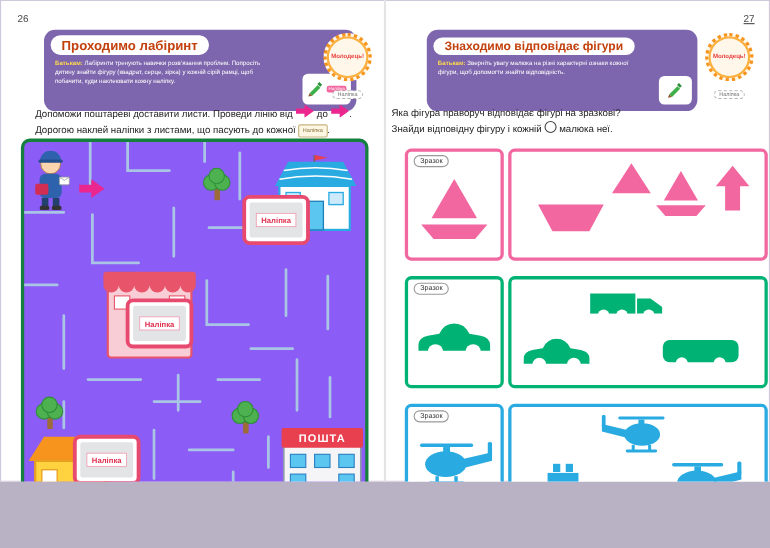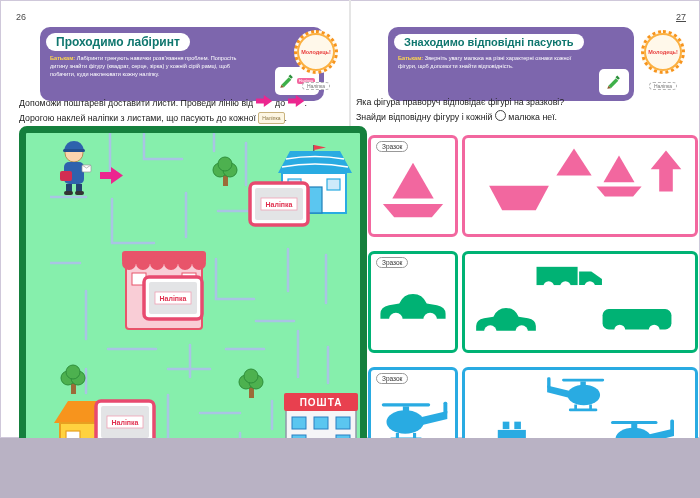--- a/index.html
+++ b/index.html
@@ -4,46 +4,46 @@
 <style>
   html,body{margin:0;padding:0;background:#b9b2c4;font-family:"Liberation Sans",sans-serif;}
   #spread{position:relative;width:700px;height:438px;background:#fff;overflow:hidden;box-shadow:0 0 0 1px #cfc8da inset;}
   .fold{position:absolute;left:349px;top:0;width:2px;height:100%;background:linear-gradient(90deg,#eee,#dcdcdc,#eee);}
   .page-num{position:absolute;top:12px;font-size:9px;color:#4a4a4a;}
   #pn-left{left:16px;} #pn-right{right:14px;text-decoration:underline;}
 
   .hdr{position:absolute;background:#7d66ad;border-radius:10px;padding:5px 6px;}
   #hdr-left{left:40px;top:27px;width:272px;height:64px;}
   #hdr-right{left:388px;top:27px;width:234px;height:64px;}
-  .hdr-title{display:inline-block;background:#fff;border-radius:9px;padding:2px 10px;font-weight:bold;color:#0f766e;}
+  .hdr-title{display:inline-block;background:#fff;border-radius:9px;padding:2px 10px;font-weight:bold;color:#c2410c;}
   #hdr-left .hdr-title{font-size:12px;}
   #hdr-right .hdr-title{font-size:11px;}
   .hdr-text{position:absolute;left:10px;top:28px;font-size:5.6px;line-height:1.4;color:#fff;}
   #hdr-left .hdr-text{width:192px;}
   #hdr-right .hdr-text{width:178px;}
   .hdr-text b{color:#ffd84d;}
   .icon-box{position:absolute;background:#fff;border-radius:5px;display:flex;align-items:center;justify-content:center;gap:2px;}
   #hdr-left .icon-box{right:5px;bottom:6px;width:44px;height:28px;}
   #hdr-right .icon-box{right:5px;bottom:6px;width:30px;height:26px;}
   .pink-tag{background:#f2679f;color:#fff;font-size:4px;border-radius:2px;padding:1px 2px;line-height:1;}
 
   .badge{position:absolute;width:50px;text-align:center;}
   #badge-left{left:291px;top:30px;} #badge-right{left:638px;top:30px;}
   .badge-circle{width:38px;height:38px;margin:0 auto;border-radius:50%;border:3px dotted #f7941d;background:#fff8ea;box-shadow:inset 0 0 0 2px #fbb040;display:flex;align-items:center;justify-content:center;}
   .badge-circle span{font-size:5.5px;font-weight:bold;color:#e8403f;}
   .badge-label{display:inline-block;margin-top:2px;font-size:5px;color:#777;border:1px dashed #b5b5b5;border-radius:6px;padding:0 4px;background:#fff;}
 
   .instr{position:absolute;font-size:8.8px;color:#222;line-height:1.7;}
-  #instr-left{left:19px;top:95px;width:322px;}
+  #instr-left{left:32px;top:95px;width:322px;}
   #instr-right{left:356px;top:95px;width:326px;}
   .arrow-ico{vertical-align:-1px;}
   .chip{display:inline-block;border:1px solid #c9b37e;background:#fdf6e3;color:#8a7340;font-size:5px;padding:1px 3px;border-radius:2px;vertical-align:1px;}
   .ring{display:inline-block;width:9px;height:9px;border:1.5px solid #444;border-radius:50%;vertical-align:-1px;}
 
-  #maze{position:absolute;left:19px;top:126px;width:310px;height:351px;border:7px solid #15803d;border-radius:8px;background:#86efac;padding-left:24px;}
+  #maze{position:absolute;left:19px;top:126px;width:310px;height:351px;border:3px solid #15803d;border-radius:8px;background:#8b5cf6;}
 
   .sample-box{position:absolute;left:368px;width:84px;height:96px;border:3px solid;border-radius:6px;background:#fff;}
   .options-box{position:absolute;left:462px;width:230px;height:96px;border:3px solid;border-radius:6px;background:#fff;}
   .row-pink{border-color:#f2679f;} .row-green{border-color:#00b274;} .row-blue{border-color:#29abe2;}
   .r1{top:135px;} .r2{top:251px;} .r3{top:367px;}
   .sample-label{position:absolute;top:3px;left:5px;font-size:6.5px;color:#333;border:1px solid #999;border-radius:6px;padding:1px 5px;background:#fff;z-index:2;}
   .sample-shape{position:absolute;left:50%;top:54%;transform:translate(-50%,-50%);}
   .opt{position:absolute;}
   .fill-pink{fill:#f2679f;} .fill-green{fill:#00b274;} .fill-blue{fill:#29abe2;}
 </style>
@@ -203,21 +203,21 @@
           <polygon points="0,5 11,5 11,0 23,8.5 11,17 11,12 0,12" fill="#ec268f"></polygon>
         </g>
       </svg>
     </div>
   </div>
 
   <div>
     <div id="pn-right" class="page-num">27</div>
 
     <div id="hdr-right" class="hdr">
-      <span class="hdr-title">Знаходимо відповідні пасують</span>
+      <span class="hdr-title">Знаходимо відповідає фігури</span>
       <div class="hdr-text"><b>Батькам:</b><span> Зверніть увагу малюка на різні характерні ознаки кожної фігури, щоб допомогти знайти відповідність.</span></div>
       <div class="icon-box">
         <svg width="16" height="16" viewBox="0 0 26 26">
             <polygon points="4,19 16,7 20,11 8,23" fill="#3eb049"></polygon>
             <polygon points="4,19 8,23 2,24" fill="#8a5a2b"></polygon>
             <rect x="16" y="4" width="6" height="4" transform="rotate(45 19 6)" fill="#2b8f3a"></rect>
           </svg>
       </div>
     </div>
 

